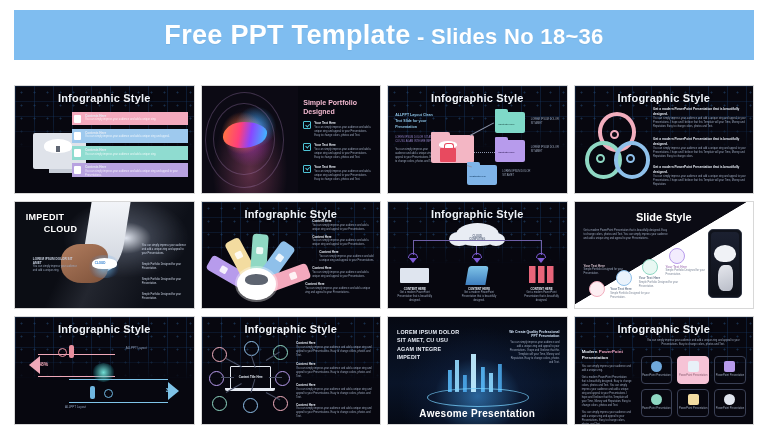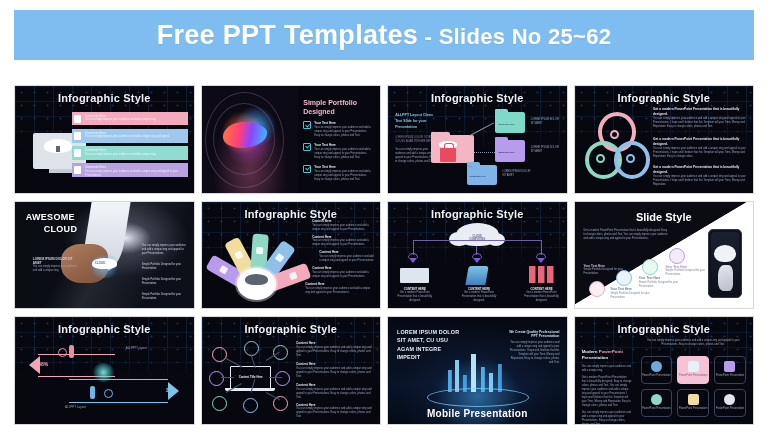--- a/index.html
+++ b/index.html
@@ -185,21 +185,21 @@
   .s12-card.on .s12-cl{color:#8a5f72;}
   .s12-top{position:absolute;left:37%;right:4%;top:20%;}
 </style>
 </head>
 <body>
 
 <div class="page">
 
   <div class="banner">
     <div class="banner-title">
-      <span>Free PPT Templates</span><span class="sub"> - Slides No 25~62</span>
+      <span>Free PPT Template</span><span class="sub"> - Slides No 18~36</span>
     </div>
   </div>
 
   <div class="grid">
 
     <div class="slide">
       <div class="circuit"></div>
       <div class="sld-title">Infographic Style</div>
       <div class="s1-mon"></div>
       <div class="s1-base"></div>
@@ -322,21 +322,21 @@
 
     <div class="slide">
       <div class="s5-bg"></div>
       <div class="s5-arm"></div>
       <div class="s5-fist"></div>
       <div class="s5-glow"></div>
       <div class="s5-cl">
         <span style="position:absolute;left:12%;top:22%;font-size:3px;font-weight:bold;color:#2f7fd0">CLOUD</span>
       </div>
       <div class="s5-ttl">
-        <span>AWESOME</span><br>
+        <span>IMPEDIT</span><br>
         <span style="margin-left:18px;display:inline-block">CLOUD</span>
       </div>
       <div class="s5-sub">
         <span class="h">LOREM IPSUM DOLOR SIT AMET</span>
         <span class="lbl">You can simply impress your audience and add a unique zing.</span>
       </div>
       <div class="s5-right">
         <span class="lbl" style="color:#c9d2e2">You can simply impress your audience and add a unique zing and appeal to your Presentations.</span>
         <span class="lbl" style="margin-top:7px;color:#c9d2e2">Simple Portfolio Designed for your Presentation.</span>
         <span class="lbl" style="margin-top:7px;color:#c9d2e2">Simple Portfolio Designed for your Presentation.</span>
@@ -518,21 +518,21 @@
 
     <div class="slide">
       <div class="s11-bg"></div>
       <div class="s11-city"></div>
       <div class="s11-ring"></div>
       <div class="s11-lead">LOREM IPSUM DOLOR SIT AMET, CU USU AGAM INTEGRE IMPEDIT</div>
       <div class="s11-right">
         <span class="s11-rh">We Create Quality Professional PPT Presentation</span>
         <span class="lbl" style="text-align:right;margin-top:3px">You can simply impress your audience and add a unique zing and appeal to your Presentations. I hope and I believe that this Template will your Time, Money and Reputation. Easy to change colors, photos and Text.</span>
       </div>
-      <div class="s11-ttl">Mobile Presentation</div>
+      <div class="s11-ttl">Awesome Presentation</div>
     </div>
 
     <div class="slide">
       <div class="circuit"></div>
       <div class="sld-title">Infographic Style</div>
       <div class="s12-left">
         <span class="s12-h"><span>Modern</span><em> PowerPoint</em><br><span>Presentation</span></span>
         <span class="lbl" style="margin-top:3px">You can simply impress your audience and add a unique zing.</span>
         <span class="lbl" style="margin-top:3px">Get a modern PowerPoint Presentation that is beautifully designed. Easy to change colors, photos and Text. You can simply impress your audience and add a unique zing and appeal to your Presentations. I hope and I believe that this Template will your Time, Money and Reputation. Easy to change colors, photos and Text.</span>
         <span class="lbl" style="margin-top:3px">You can simply impress your audience and add a unique zing and appeal to your Presentations. Easy to change colors, photos and Text.</span>

